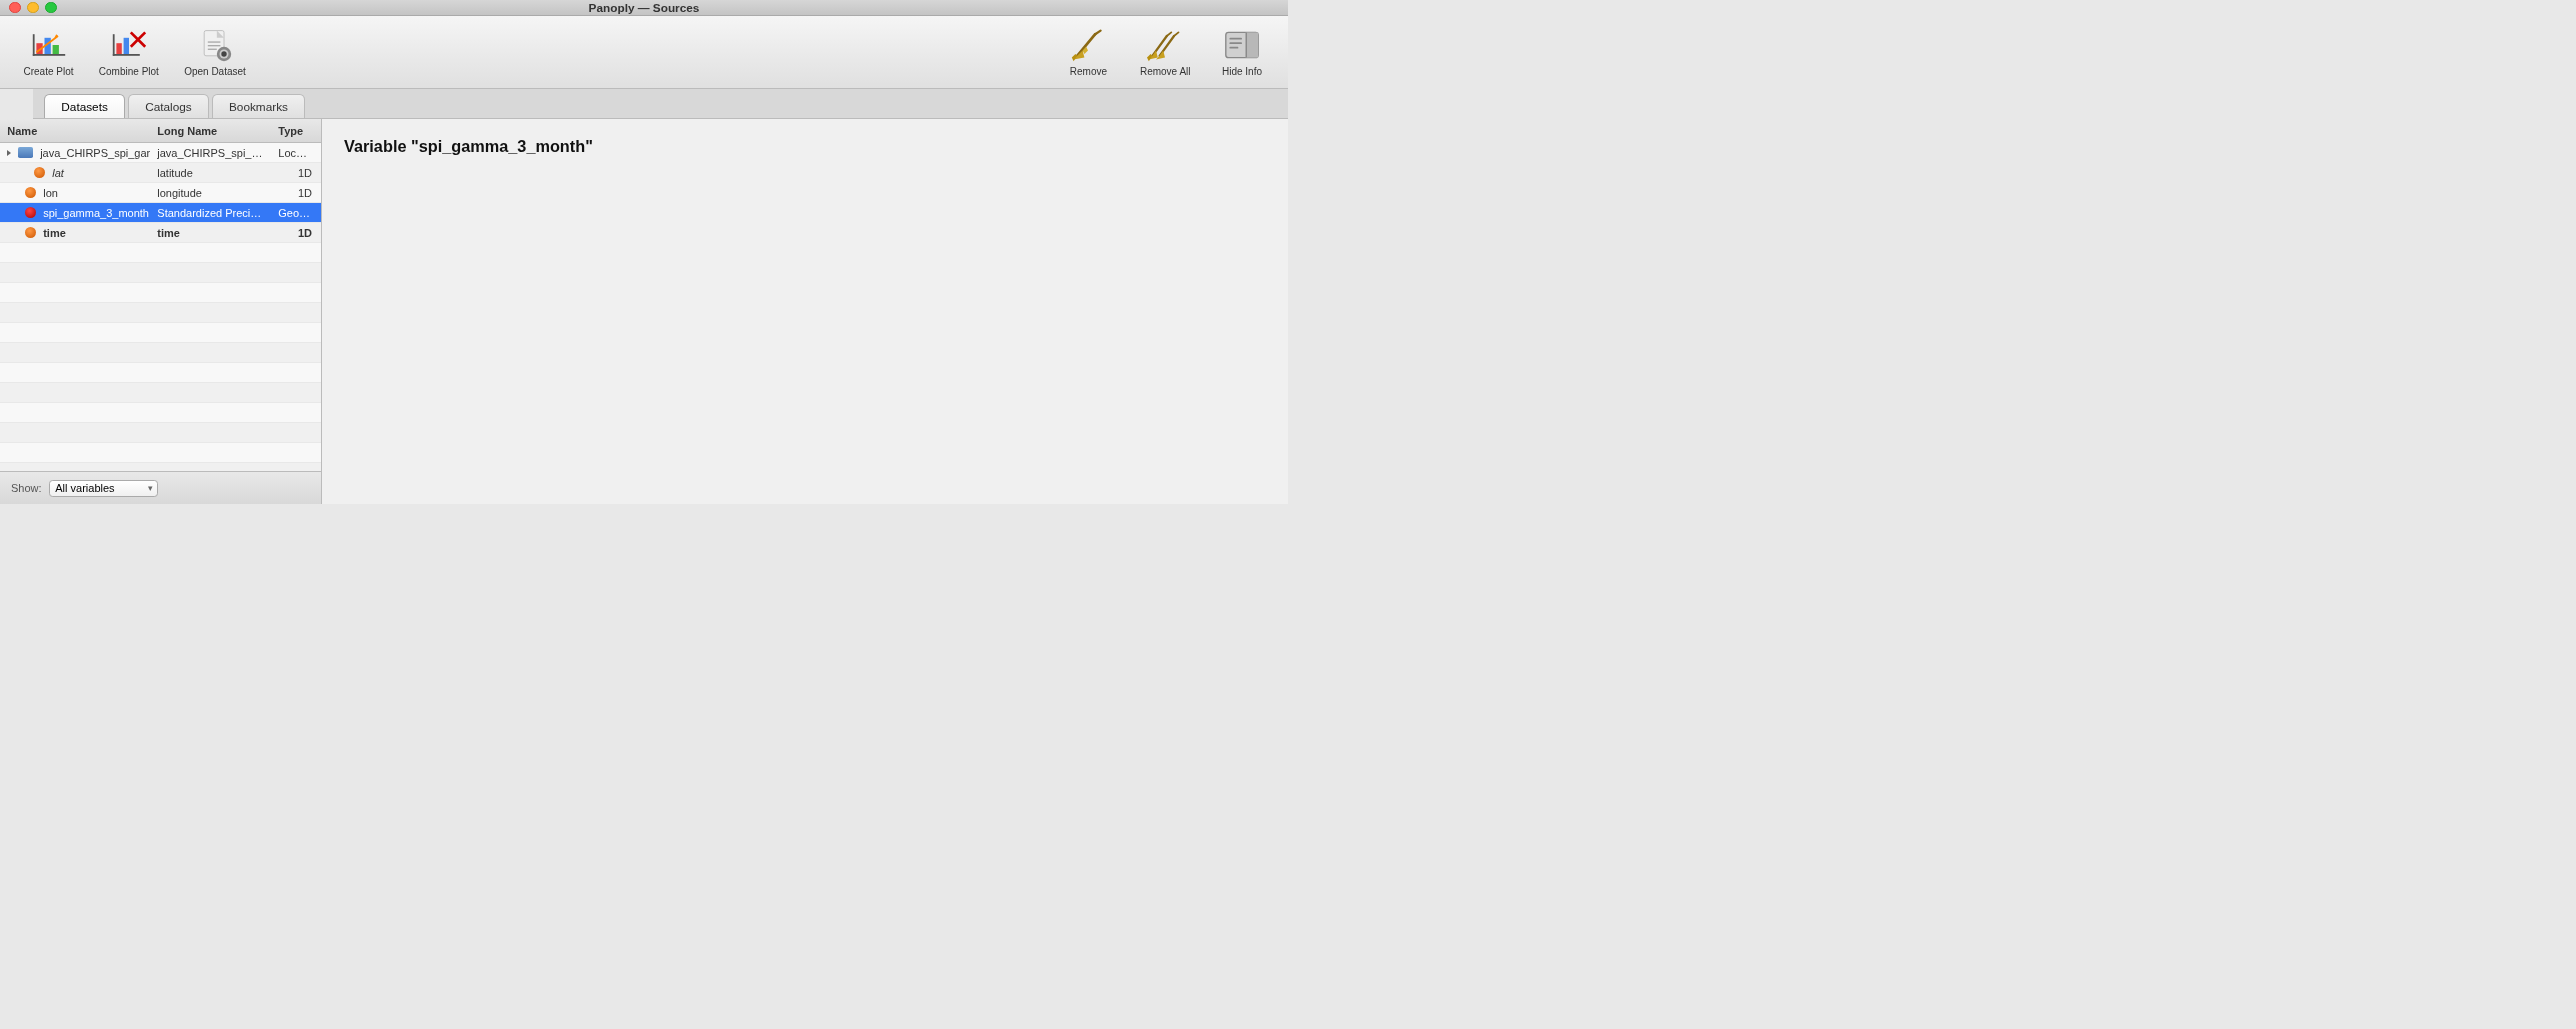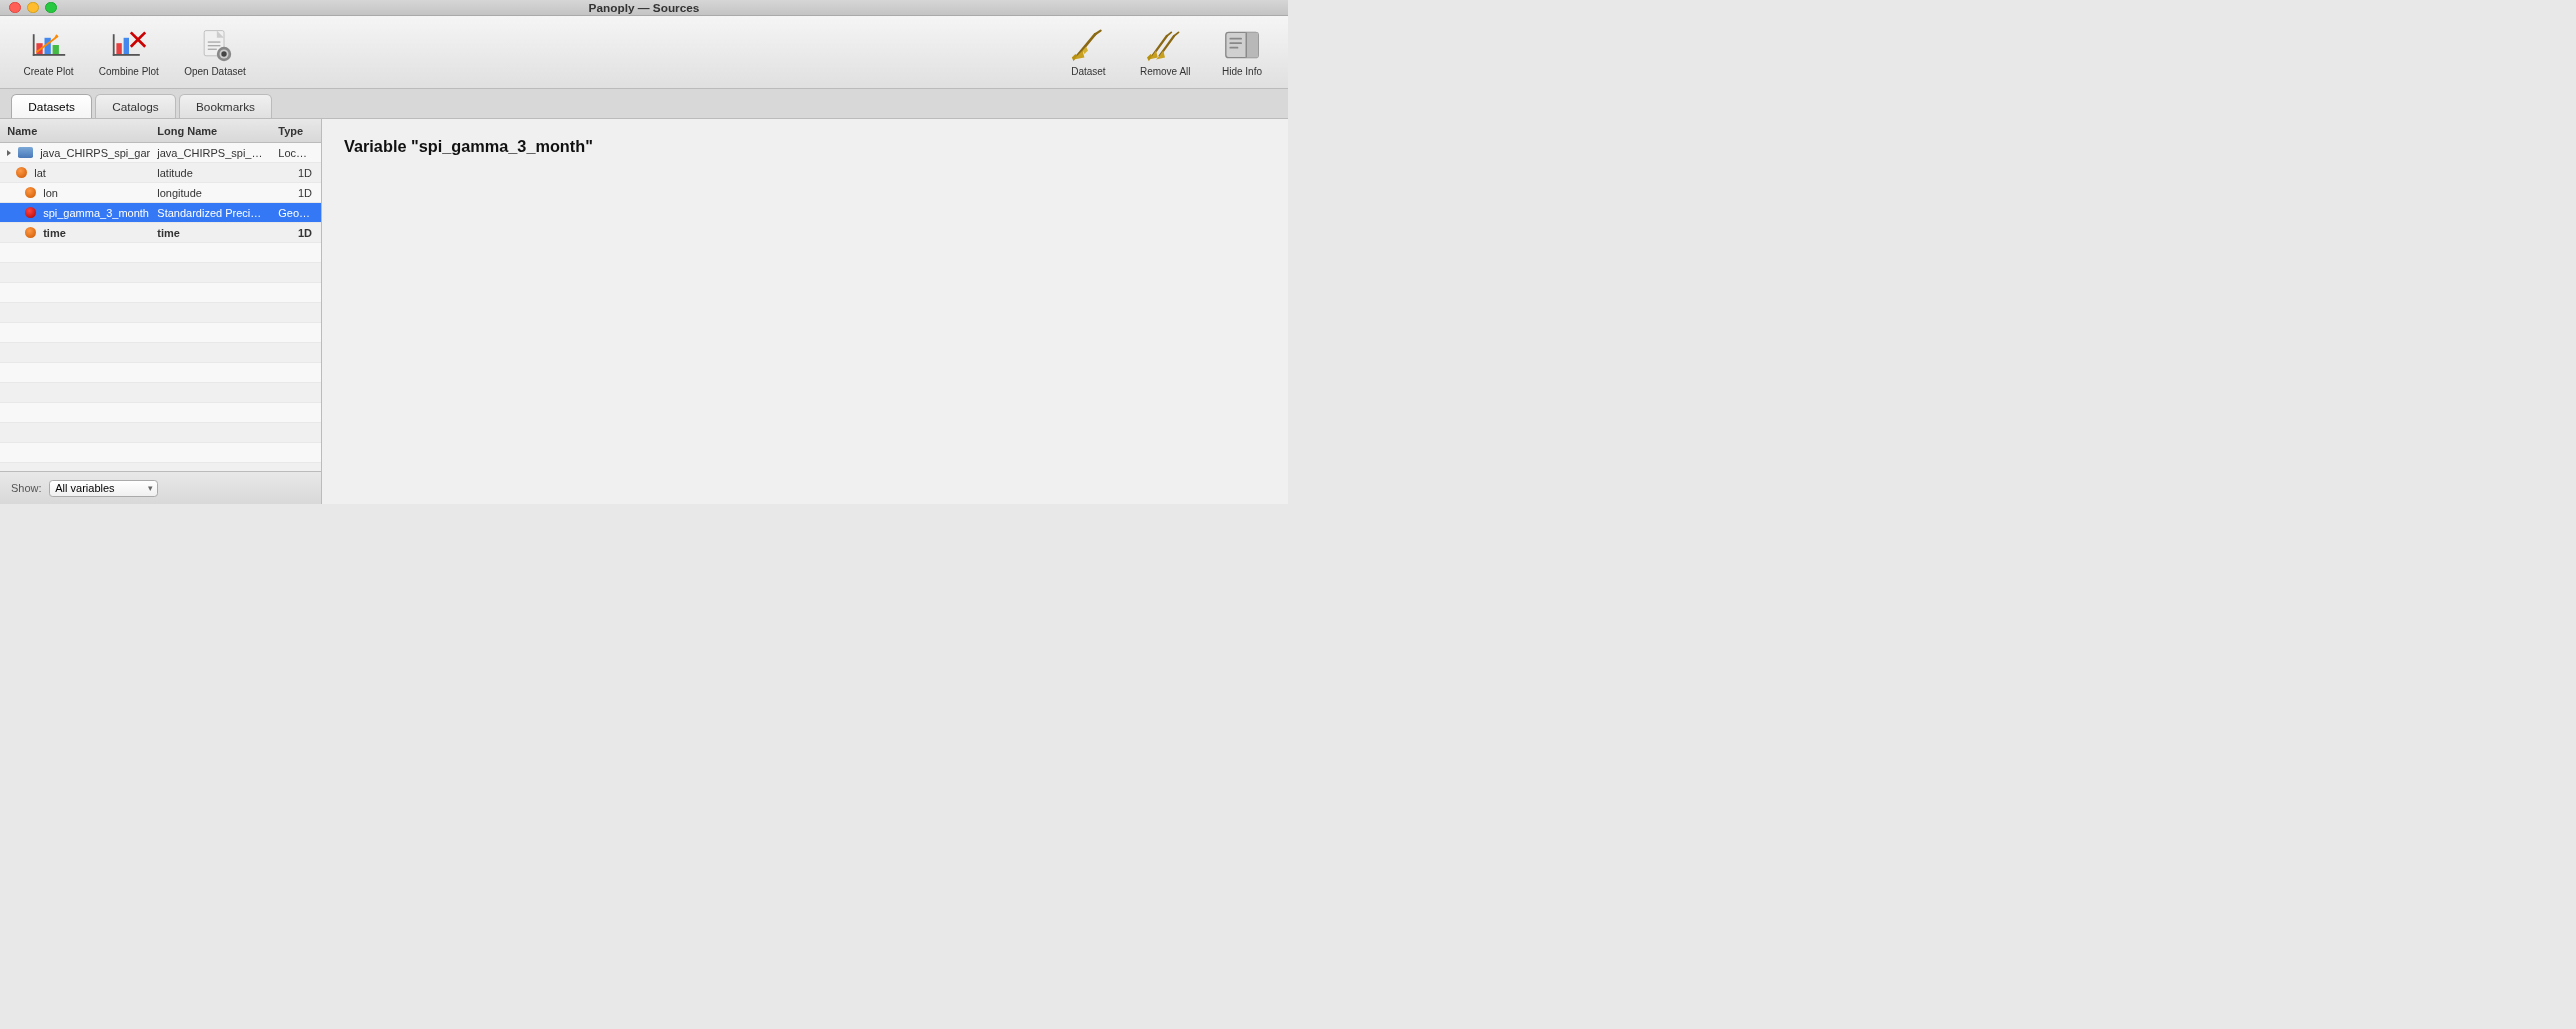--- a/index.html
+++ b/index.html
@@ -85,20 +85,21 @@
       height: 36px;
     }
 
     
     .tab-bar {
       display: flex;
       gap: 0;
       padding: 5.4px 11px 0;
       background: #d8d8d8;
       border-bottom: 0.9px solid #bbb;
+      margin-left: 33px;
     }
     .tab {
       padding: 4.5px 16.3px;
       font-size: 11.8px;
       font-weight: 500;
       cursor: pointer;
       border: 0.9px solid #bbb;
       border-bottom: none;
       border-radius: 5.4px 5.4px 0 0;
       background: linear-gradient(to bottom, #f0f0f0, #e0e0e0);
@@ -343,21 +344,21 @@
     <div class="toolbar-btn">
       <svg class="toolbar-icon" viewBox="0 0 40 40">
 
         <line x1="8" y1="32" x2="28" y2="8" stroke="#8B6914" stroke-width="3" stroke-linecap="round"></line>
         <polygon points="8,32 4,36 16,34 14,26" fill="#c8a020"></polygon>
         <polygon points="8,32 4,38 2,34 6,30" fill="#b89010"></polygon>
         <polygon points="14,26 18,22 20,26 16,30" fill="#d4b030"></polygon>
 
         <line x1="28" y1="8" x2="34" y2="4" stroke="#8B6914" stroke-width="2.5" stroke-linecap="round"></line>
       </svg>
-      <span class="toolbar-btn-label">Dataset</span>
+      <span class="toolbar-btn-label">Remove</span>
     </div>
 
     <div class="toolbar-btn">
       <svg class="toolbar-icon" viewBox="0 0 40 40">
 
         <line x1="6" y1="32" x2="22" y2="10" stroke="#8B6914" stroke-width="2.5" stroke-linecap="round"></line>
         <polygon points="6,32 2,36 12,34 10,26" fill="#c8a020"></polygon>
         <polygon points="6,32 2,38 0,34 4,30" fill="#b89010"></polygon>
         <line x1="22" y1="10" x2="27" y2="6" stroke="#8B6914" stroke-width="2" stroke-linecap="round"></line>
         <line x1="14" y1="32" x2="30" y2="10" stroke="#8B6914" stroke-width="2.5" stroke-linecap="round"></line>
@@ -405,21 +406,21 @@
         <div class="cell cell-name">
           <span class="triangle"></span>
           <span class="folder-icon"></span>
           <span style="margin-left:3.6px;">java_CHIRPS_spi_gamma_3_month.nc</span>
         </div>
         <div class="cell cell-longname">java_CHIRPS_spi_gamma_3_month.nc</div>
         <div class="cell cell-type">Local ...</div>
       </div>
 
       <div class="table-row" style="background:#f0f0f0;">
-        <div class="cell cell-name" style="padding-left:16px;">
+        <div class="cell cell-name" style="padding-left:34px;font-style:italic;">
           <span class="var-icon var-icon-orange"></span>
           <span style="margin-left:3.6px;">lat</span>
         </div>
         <div class="cell cell-longname">latitude</div>
         <div class="cell cell-type">1D</div>
       </div>
 
       <div class="table-row" style="background:#f8f8f8;">
         <div class="cell cell-name" style="padding-left:25px;">
           <span class="var-icon var-icon-orange"></span>

